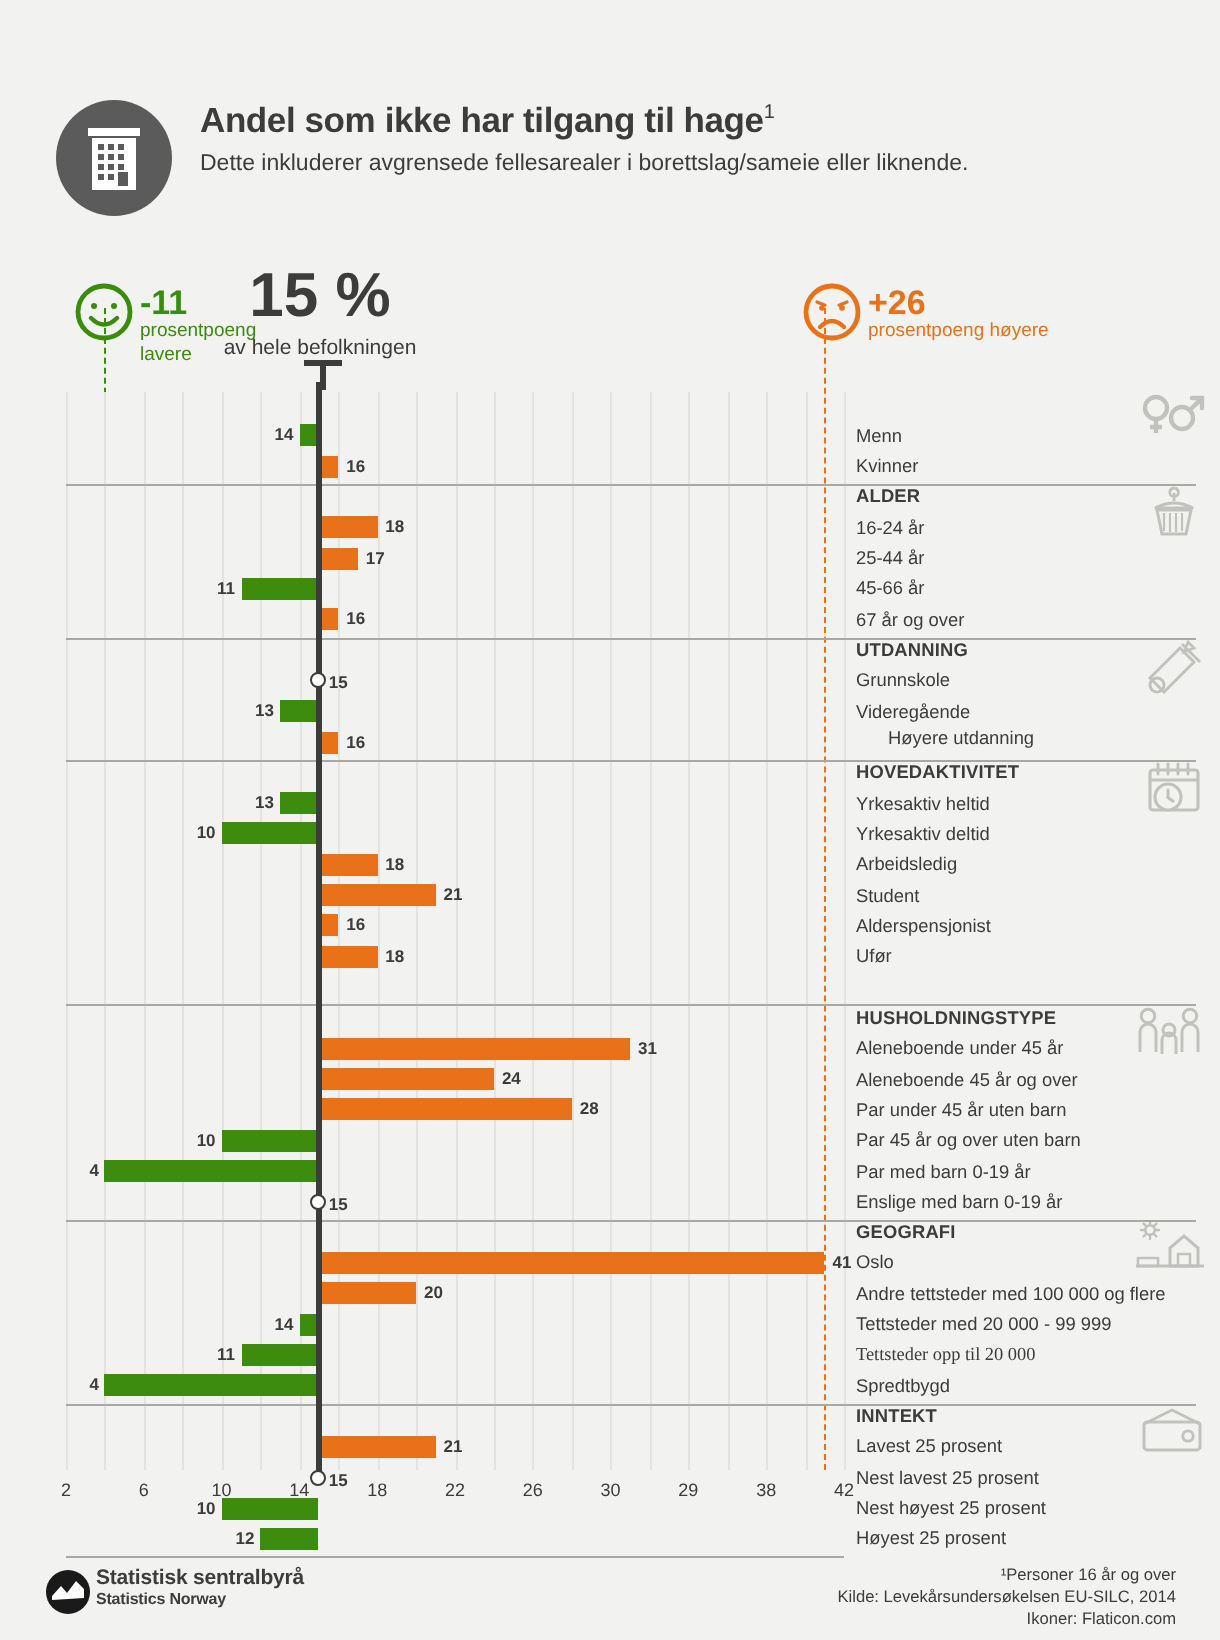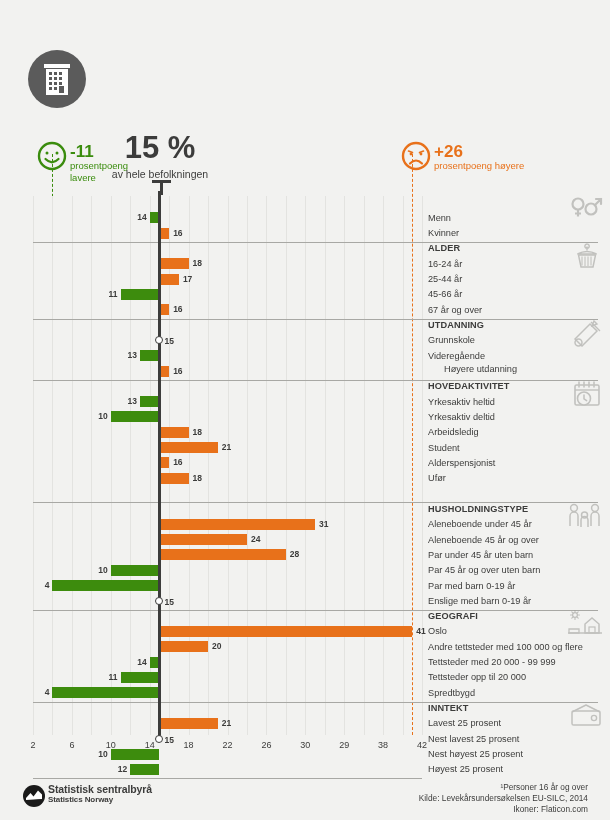--- a/index.html
+++ b/index.html
@@ -164,20 +164,22 @@
             <rect x="18" y="16" width="3" height="3"></rect>
           <rect x="8" y="21" width="3" height="3"></rect>
             <rect x="13" y="21" width="3" height="3"></rect>
             <rect x="18" y="21" width="3" height="3"></rect>
           <rect x="8" y="26" width="3" height="3"></rect>
             <rect x="13" y="26" width="3" height="3"></rect>
           <rect x="18" y="25" width="5" height="7"></rect>
         </g>
       </svg>
     </div>
+    <div class="hdr-title"><span>Andel som ikke har tilgang til hage</span><sup>1</sup></div>
+    <div class="hdr-sub">Dette inkluderer avgrensede fellesarealer i borettslag/sameie eller liknende.</div>
   </div>
 
   <div class="stat stat-left">
     <span class="stat-face">
       <svg width="32" height="32" viewBox="0 0 32 32">
         <circle cx="16" cy="16" r="13" fill="none" stroke="#3a8c0d" stroke-width="2.4"></circle>
         <circle cx="11" cy="13" r="1.5" fill="#3a8c0d"></circle>
         <circle cx="21" cy="13" r="1.5" fill="#3a8c0d"></circle>
         <path d="M9.5 19 Q16 25.5 22.5 19" fill="none" stroke="#3a8c0d" stroke-width="2.2" stroke-linecap="round"></path>
       </svg>
@@ -369,21 +371,21 @@
         <circle cx="9" cy="5" r="2.4" fill="none" stroke="#9a9a96" stroke-width="1.3"></circle>
         <path d="M9 0.5 v2 M9 7.5 v2 M4.5 5 h2 M11.5 5 h2 M5.8 1.8 l1.4 1.4 M10.8 6.8 l1.4 1.4 M12.2 1.8 l-1.4 1.4 M7.2 6.8 l-1.4 1.4" stroke="#9a9a96" stroke-width="1.2" stroke-linecap="round"></path>
         <path d="M19 14 l7 -6 l7 6 v9 h-14 z" fill="none" stroke="#9a9a96" stroke-width="1.5"></path>
         <rect x="23" y="17" width="6" height="6" fill="none" stroke="#9a9a96" stroke-width="1.2"></rect>
         <path d="M2 23 h34" stroke="#9a9a96" stroke-width="1.4"></path>
         <path d="M3 19 h10 v4 h-10 z" fill="none" stroke="#9a9a96" stroke-width="1.3"></path>
       </svg></div>
       <div class="lbl" style="top: 430.46px;">Oslo</div>
       <div class="lbl" style="top: 445.78px;">Andre tettsteder med 100 000 og flere</div>
       <div class="lbl" style="top: 461.1px;">Tettsteder med 20 000 - 99 999</div>
-      <div class="lbl" style="top: 476.42px;">Tettsteder opp til 20 000</div>
+      <div class="lbl" style="top: 476.42px; font-family: Liberation Serif, serif;">Tettsteder opp til 20 000</div>
       <div class="lbl" style="top: 491.74px;">Spredtbygd</div>
       <div class="lbl-rule" style="top: 505.56px;"></div>
       <div class="lbl sec" style="top: 507.06px;">INNTEKT</div>
       <div class="sec-icon" style="top: 505.56px;"><svg width="36" height="26" viewBox="0 0 36 26">
         <path d="M4 10 L18 3 l14 7" fill="none" stroke="#9a9a96" stroke-width="1.5" stroke-linejoin="round"></path>
         <rect x="4" y="9" width="28" height="14" rx="1.6" fill="none" stroke="#9a9a96" stroke-width="1.5"></rect>
         <circle cx="26" cy="16" r="2.6" fill="none" stroke="#9a9a96" stroke-width="1.4"></circle>
       </svg></div>
       <div class="lbl" style="top: 522.38px;">Lavest 25 prosent</div>
       <div class="lbl" style="top: 537.7px;">Nest lavest 25 prosent</div>

